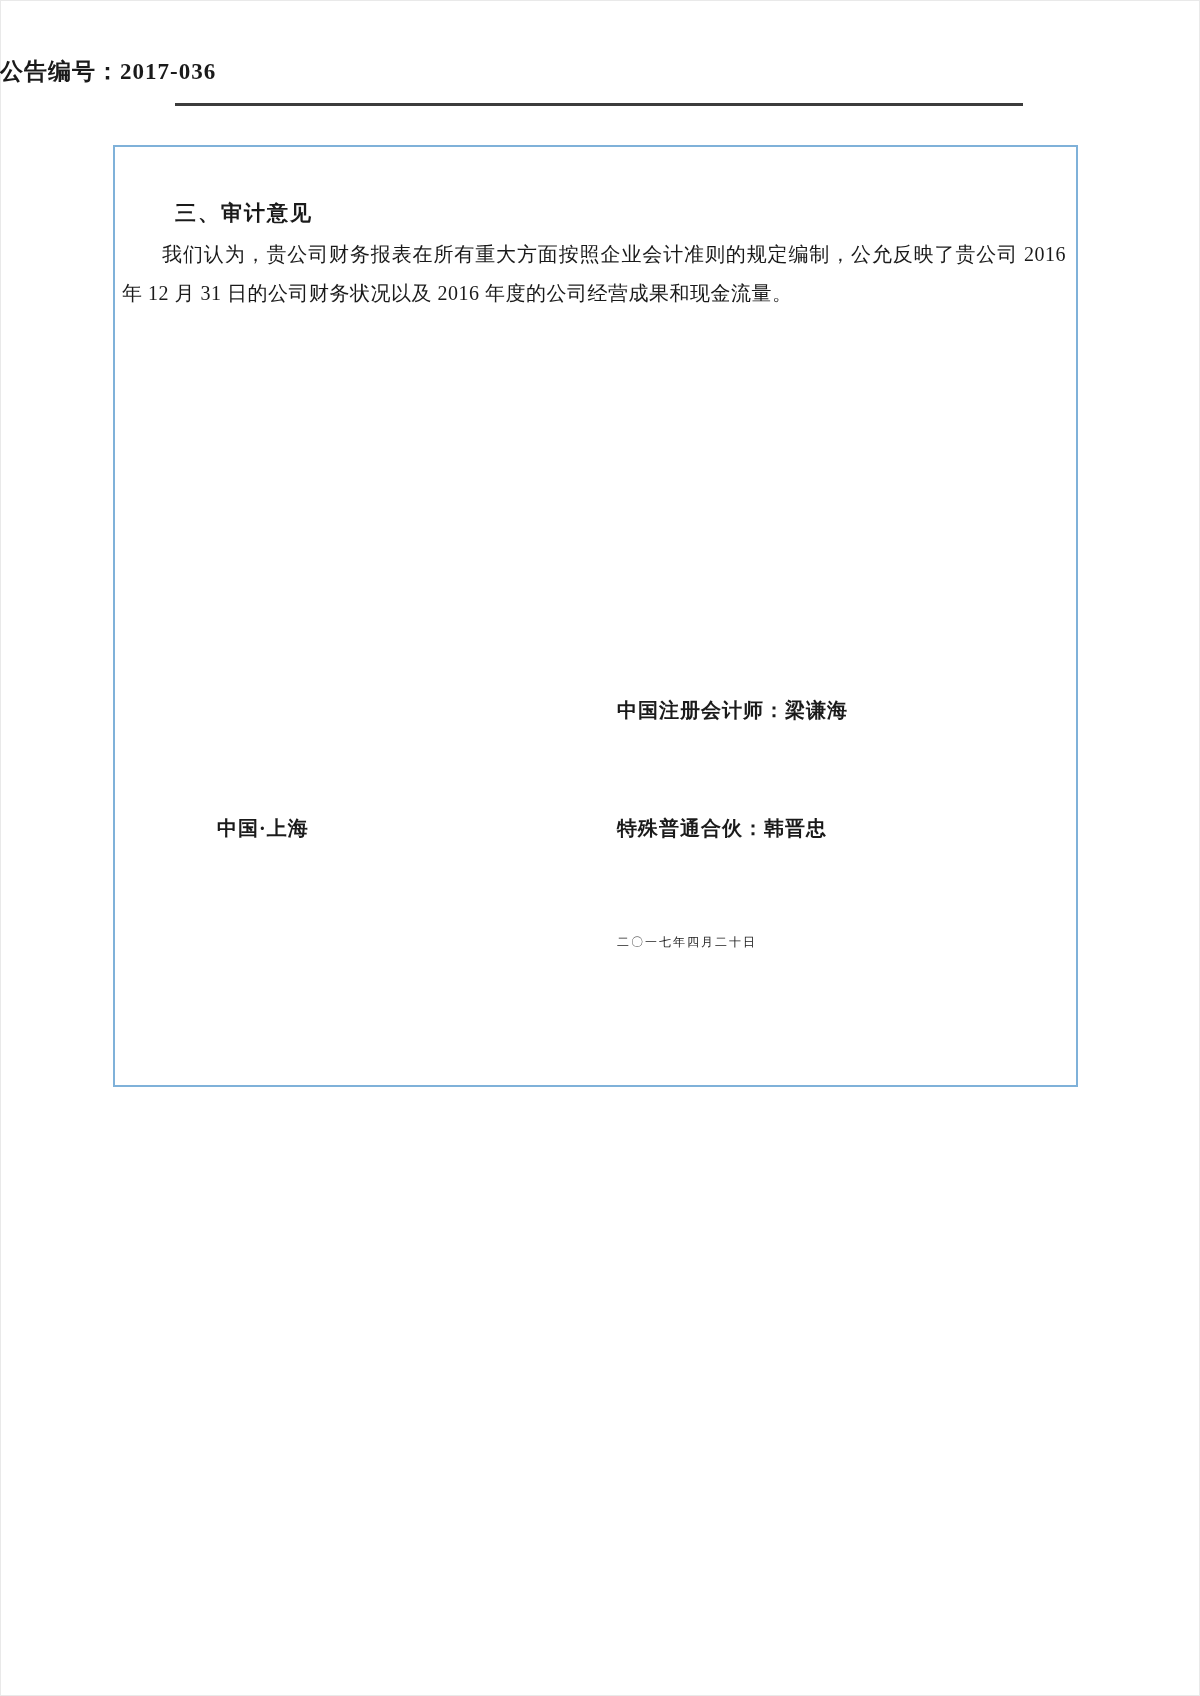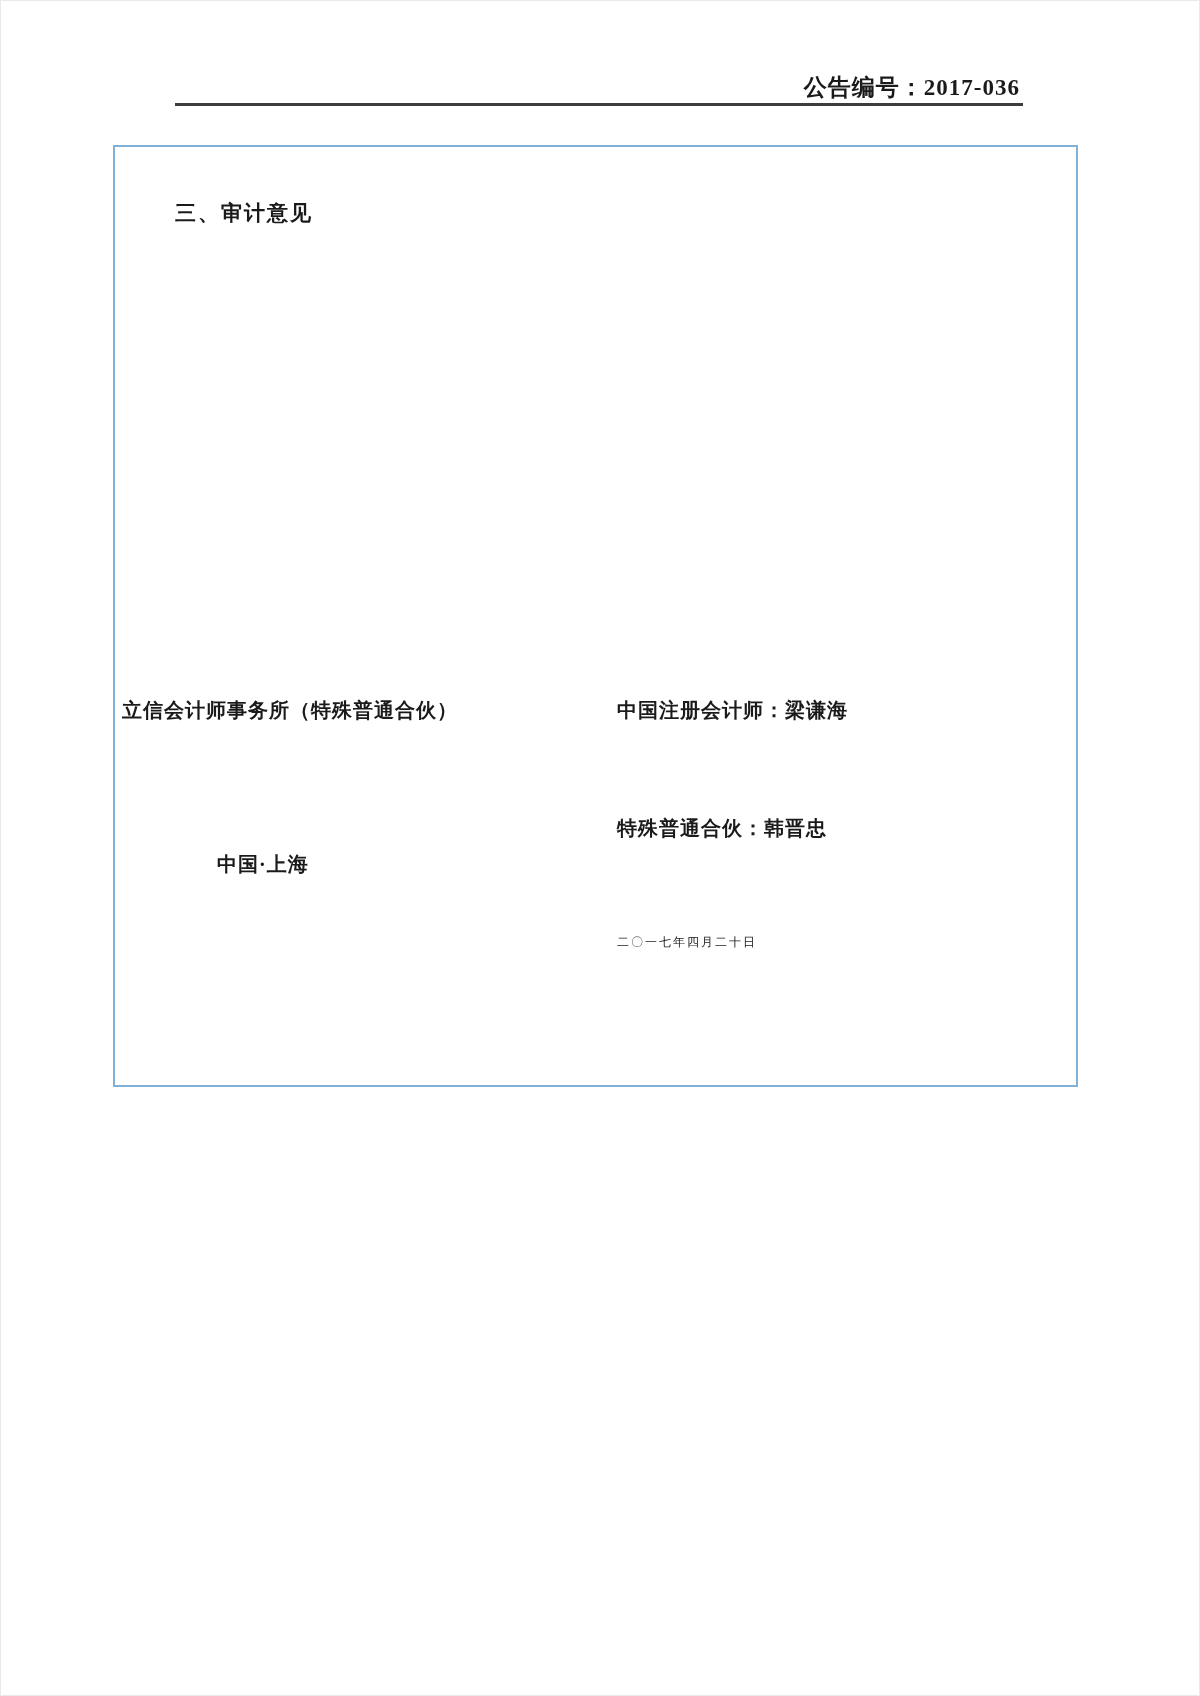--- a/index.html
+++ b/index.html
@@ -14,24 +14,23 @@
     background: #ffffff;
     overflow: hidden;
     font-family: "Liberation Serif", "DejaVu Serif", serif;
     color: #1a1a1a;
     box-shadow: inset 0 0 0 1px #e9e9e9;
   }
 
   
   .header-note {
     position: absolute;
-    top: 72px;
+    top: 56px;
     left: 0;
     width: 1020px;           
-    text-align: right;
     font-size: 23px;
     font-weight: bold;
     letter-spacing: 1px;
     white-space: nowrap;
   }
   .header-rule {
     position: absolute;
     top: 103px;
     left: 175px;
     width: 848px;
@@ -76,21 +75,21 @@
 
   .sig-line {
     position: absolute;
     white-space: nowrap;
     font-size: 20px;
     font-weight: bold;
     letter-spacing: 1px;
   }
   .sig-firm      { left: 7px;   top: 550px; }
   .sig-cpa1      { left: 502px; top: 550px; }
-  .sig-location  { left: 102px; top: 704px; }
+  .sig-location  { left: 102px; top: 668px; }
   .sig-cpa2      { left: 502px; top: 668px; }
   .sig-date {
     position: absolute;
     left: 502px;
     top: 787px;
     white-space: nowrap;
     font-size: 12px;
     font-weight: normal;
     letter-spacing: 2px;
   }
@@ -101,22 +100,22 @@
 <div class="page" style="color: rgb(26, 26, 26);">
 
   <div class="header-note">公告编号：2017-036</div>
 
   <div class="header-rule" style="background: rgb(60, 60, 60);"></div>
 
   <div class="content-box" style="border-color: rgb(127, 177, 217);">
 
     <div class="section-heading">三、审计意见</div>
 
+    <div class="audit-paragraph">我们认为，贵公司财务报表在所有重大方面按照企业会计准则的规定编制，公允反映了贵公司 2016 年 12 月 31 日的公司财务状况以及 2016 年度的公司经营成果和现金流量。</div>
 
-    <div class="sig-line sig-firm">立信会计师事务所（特殊普通合伙）</div>
 
     <div class="sig-line sig-cpa1">中国注册会计师：梁谦海</div>
 
     <div class="sig-line sig-location">中国·上海</div>
 
     <div class="sig-line sig-cpa2">特殊普通合伙：韩晋忠</div>
 
     <div class="sig-date">二〇一七年四月二十日</div>
 
   </div>

